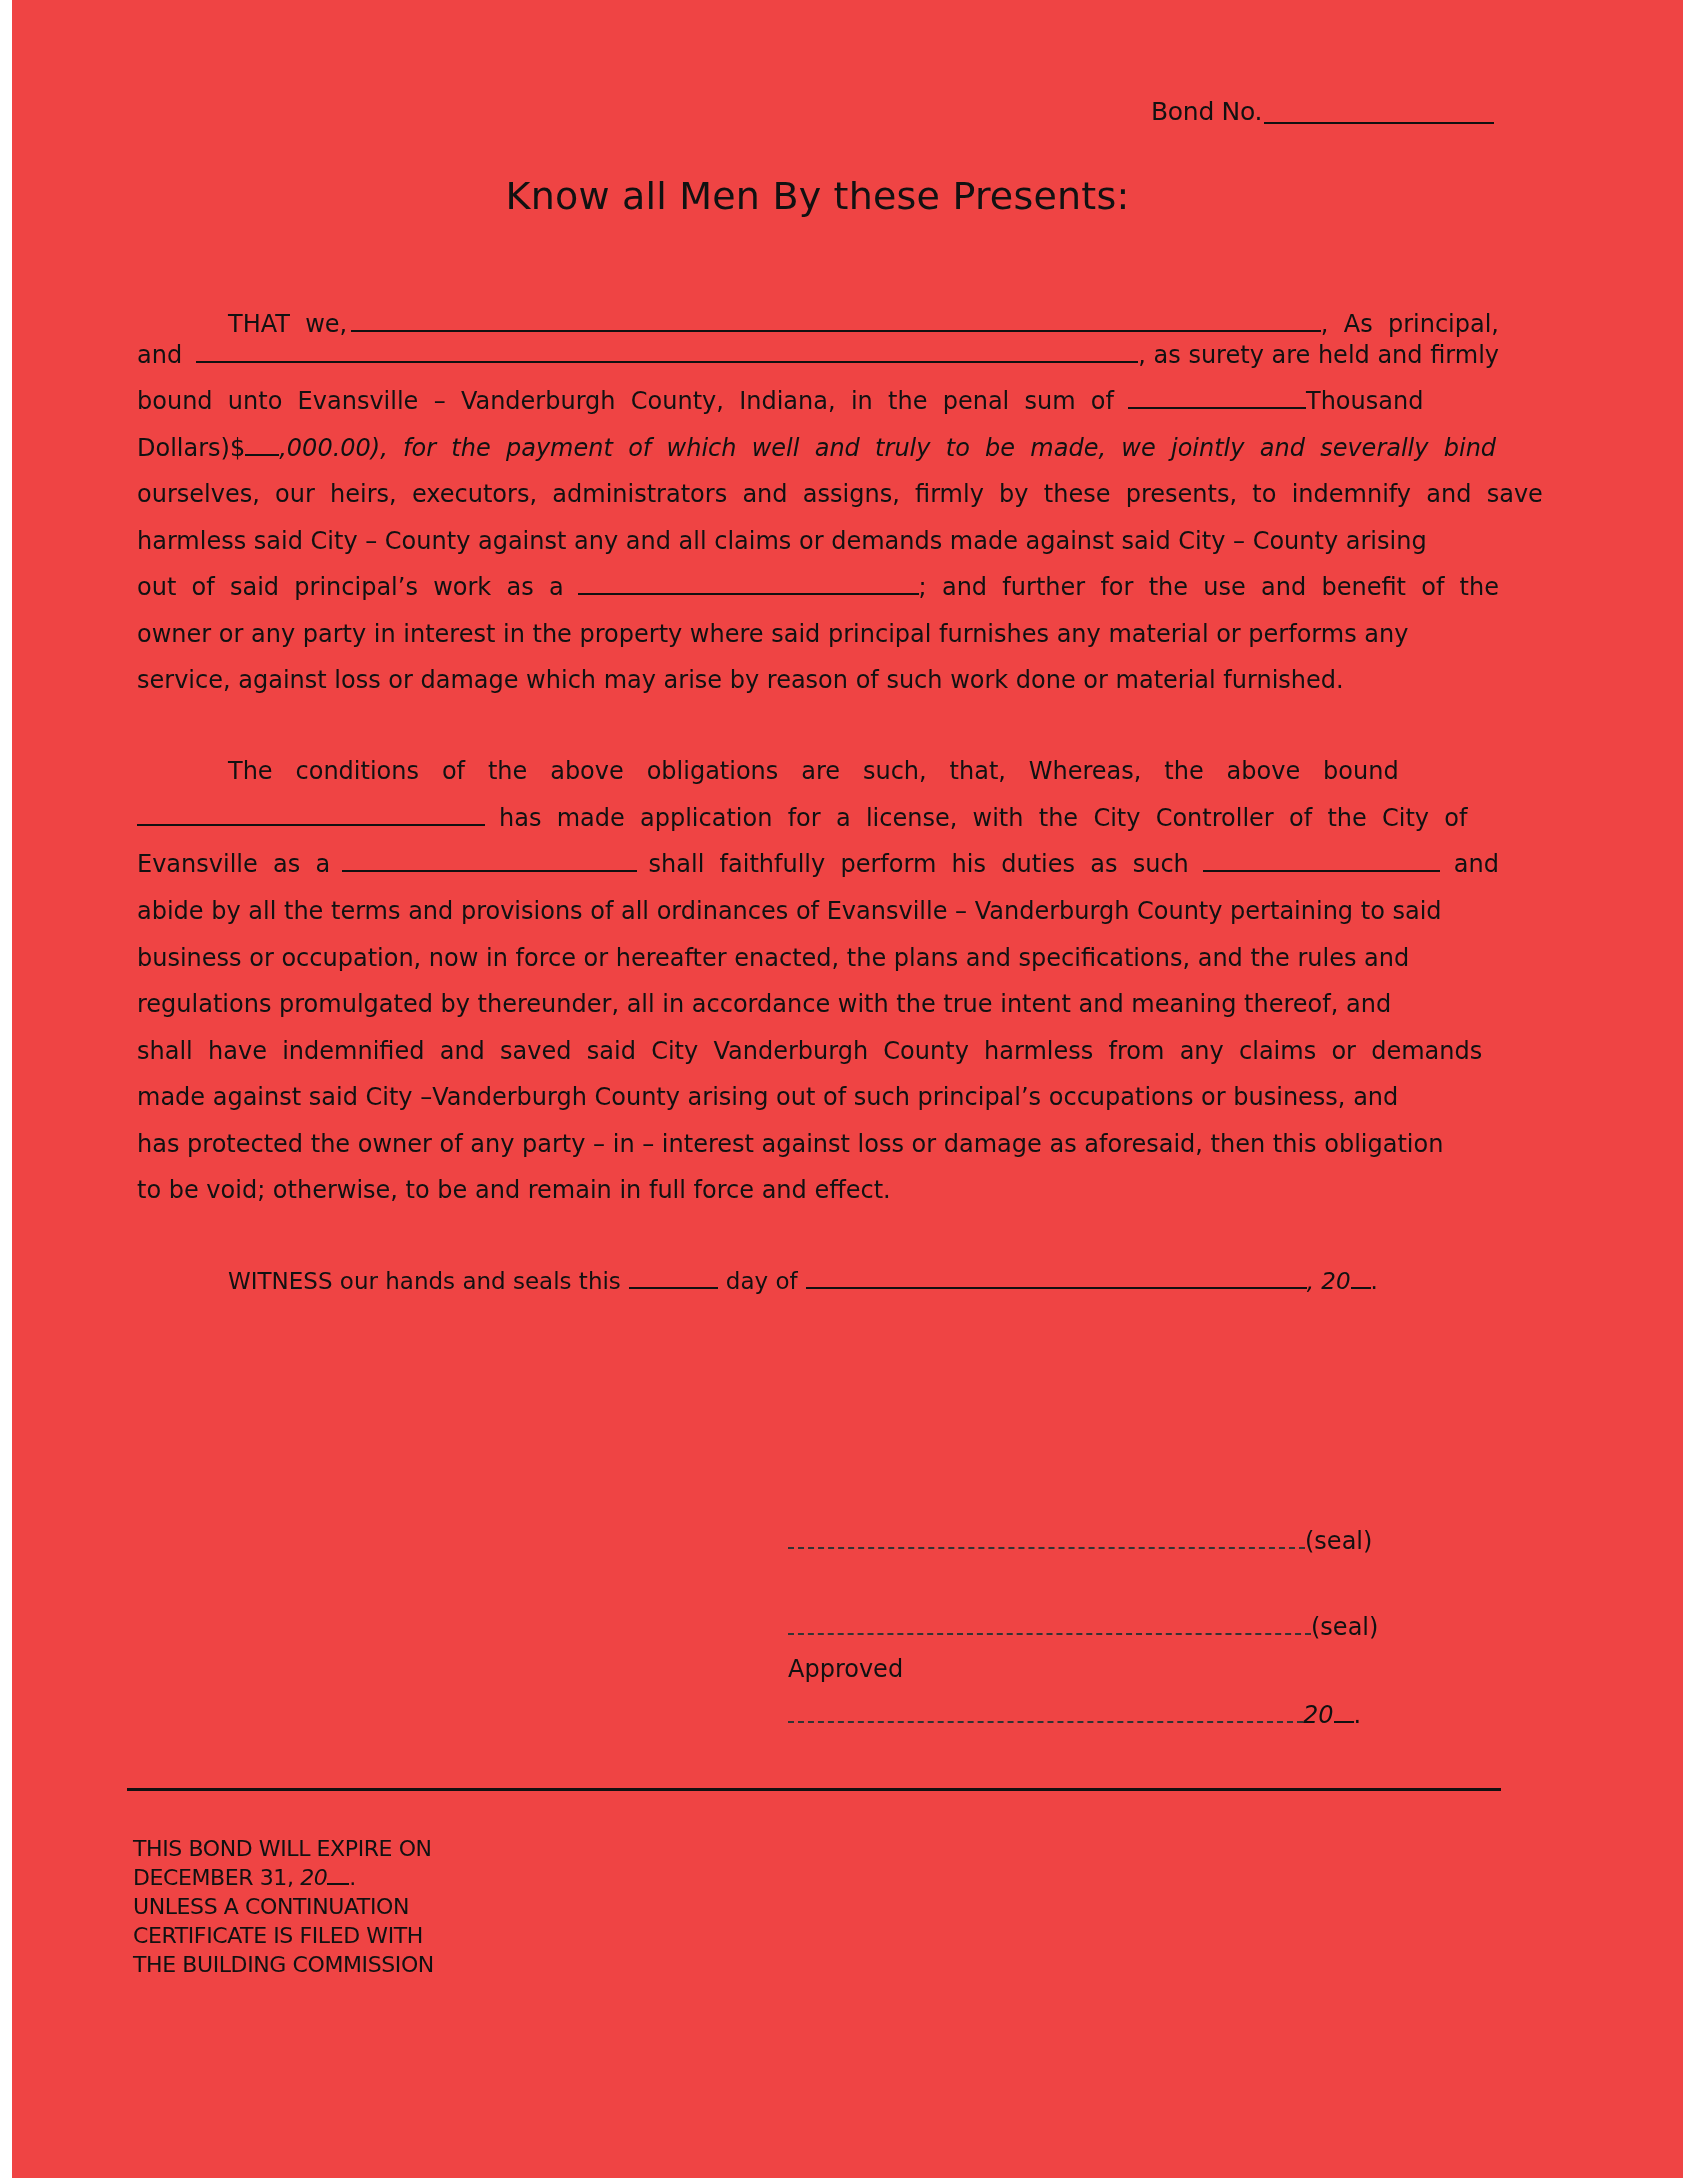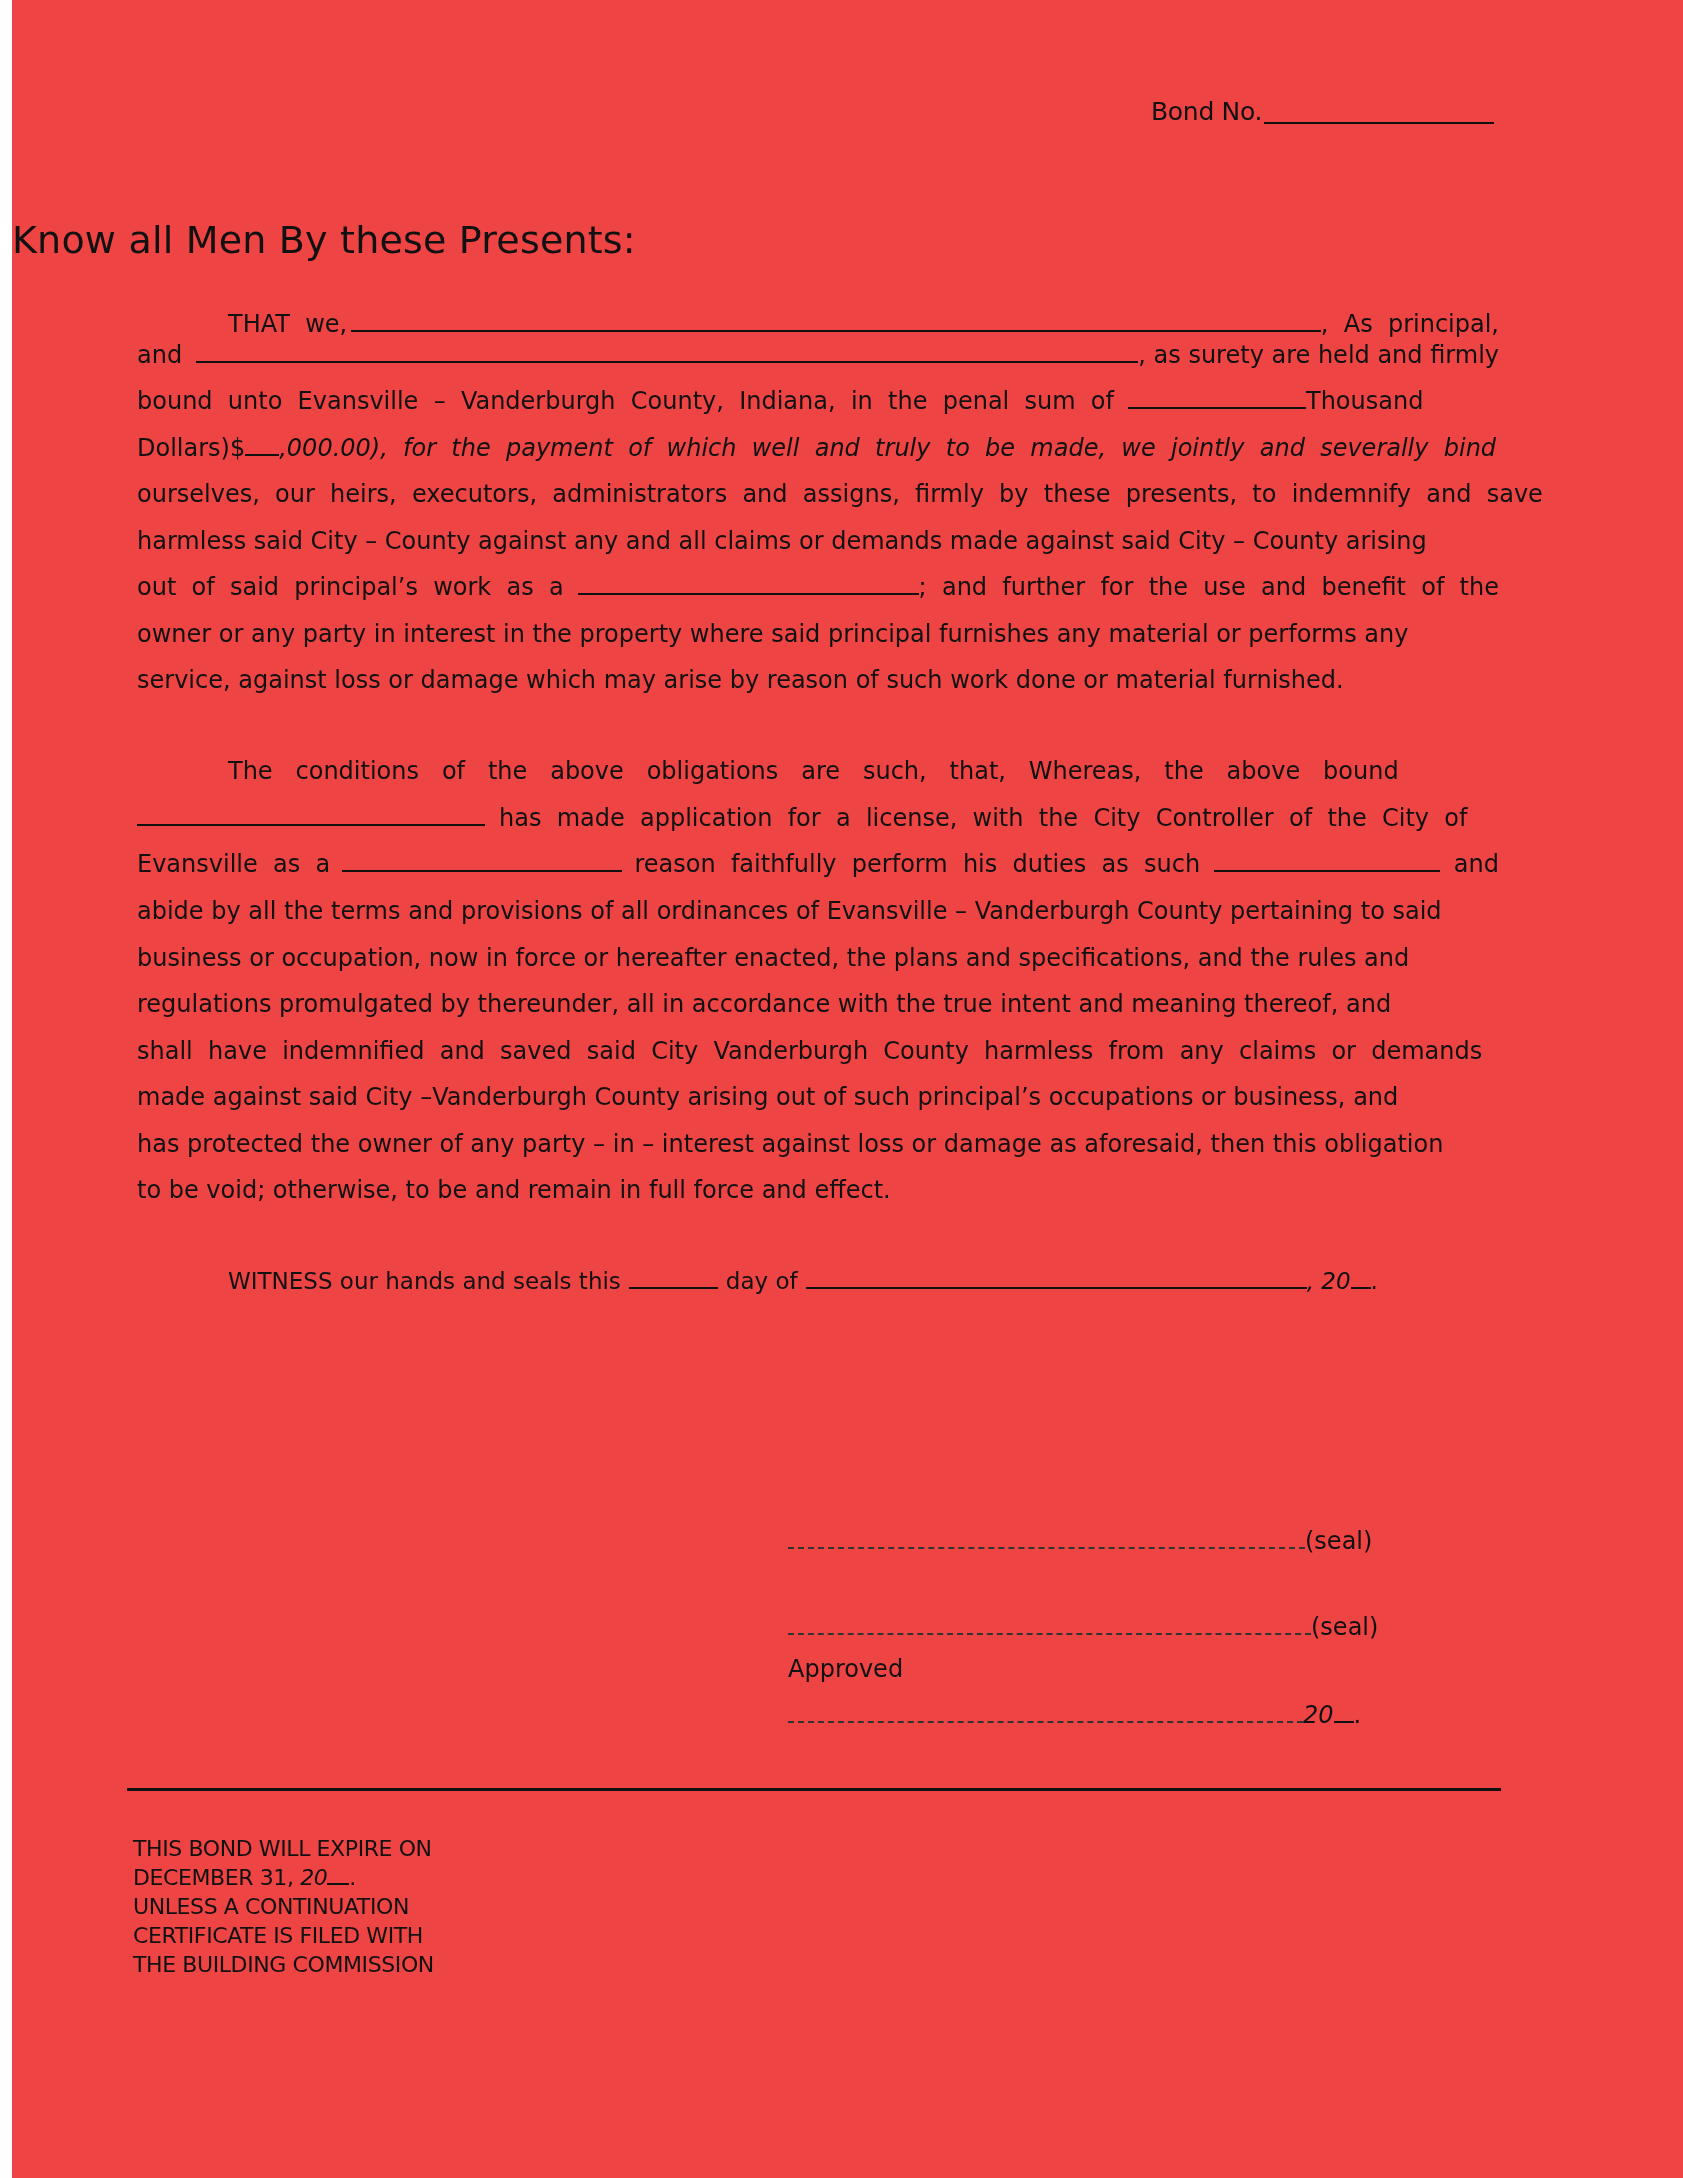--- a/index.html
+++ b/index.html
@@ -3,22 +3,22 @@
 <meta charset="utf-8">
 <style>
   html, body { margin: 0; padding: 0; background: #ffffff; }
   body { width: 1683px; height: 2178px; position: relative; overflow: hidden;
          font-family: "DejaVu Sans", sans-serif; color: #111; }
   .page { position: absolute; left: 12px; top: 0; width: 1683px; height: 2178px; background: #ef4444; }
   .edge { position: absolute; left: 1681px; top: 10px; width: 2px; height: 2168px;
           border-left: 1px dotted #555; border-right: 1px solid #444; box-sizing: border-box; }
   .bondno { position: absolute; left: 1139px; top: 97px; font-size: 25px; letter-spacing: -0.3px; }
   .bondno .blank { display: inline-block; width: 230px; border-bottom: 2px solid #111; vertical-align: -4px; margin-left: 2px; }
-  .title { position: absolute; left: 0; width: 1611px; top: 174px; 
-           font-size: 38px; font-weight: normal; letter-spacing: 0.2px; margin-top: 44px; }
+  .title { position: absolute; left: 0; width: 1611px; top: 174px; text-align: center;
+           font-size: 38px; font-weight: normal; letter-spacing: 0.2px; }
   .line { position: absolute; left: 125px; width: 1362px; font-size: 24px; height: 34px; line-height: 34px;
           white-space: nowrap; display: flex; align-items: baseline; }
   .blank { display: inline-block; border-bottom: 2px solid #111; height: 22px; vertical-align: baseline; }
   .indent { padding-left: 91px; }
   .sig { position: absolute; left: 776px; font-size: 24px; white-space: nowrap; }
   .dash { display: inline-block; border-bottom: 2px dashed #333; height: 14px; vertical-align: baseline; }
   .rule { position: absolute; left: 115px; top: 1788px; width: 1374px; height: 3px; background: #111; }
   .expire { position: absolute; left: 121px; top: 1834px; font-size: 22px; line-height: 29px; letter-spacing: -0.4px; }
   .expire div { white-space: nowrap; }
   .ital { font-style: italic; }
@@ -85,21 +85,21 @@
   </div>
 
   <div class="line" style="top:801px;">
     <span class="blank" style="width:348px; margin-right:14px;"></span>
     <span style="white-space:pre;">has  made  application  for  a  license,  with  the  City  Controller  of  the  City  of</span>
   </div>
 
   <div class="line" style="top:847px;">
     <span style="white-space:pre;">Evansville  as  a</span>
     <span class="blank" style="width:303px; margin:0 12px;"></span>
-    <span style="white-space:pre;">reason  faithfully  perform  his  duties  as  such</span>
+    <span style="white-space:pre;">shall  faithfully  perform  his  duties  as  such</span>
     <span class="blank" style="width:244px; margin:0 14px;"></span>
     <span>and</span>
   </div>
 
   <div class="line" style="top:894px;">
     <span>abide by all the terms and provisions of all ordinances of Evansville – Vanderburgh County pertaining to said</span>
   </div>
   <div class="line" style="top:941px;">
     <span>business or occupation, now in force or hereafter enacted, the plans and specifications, and the rules and</span>
   </div>

